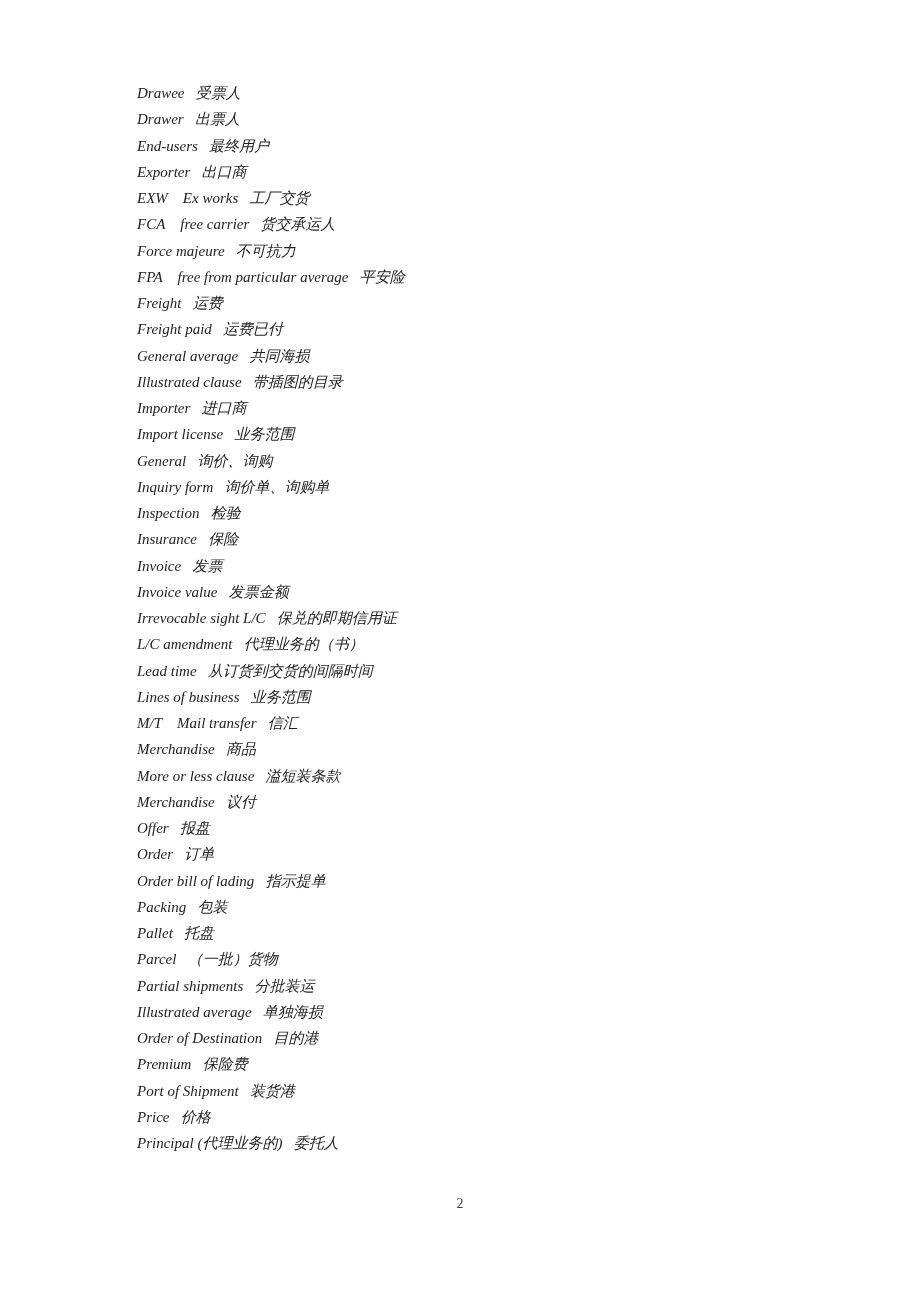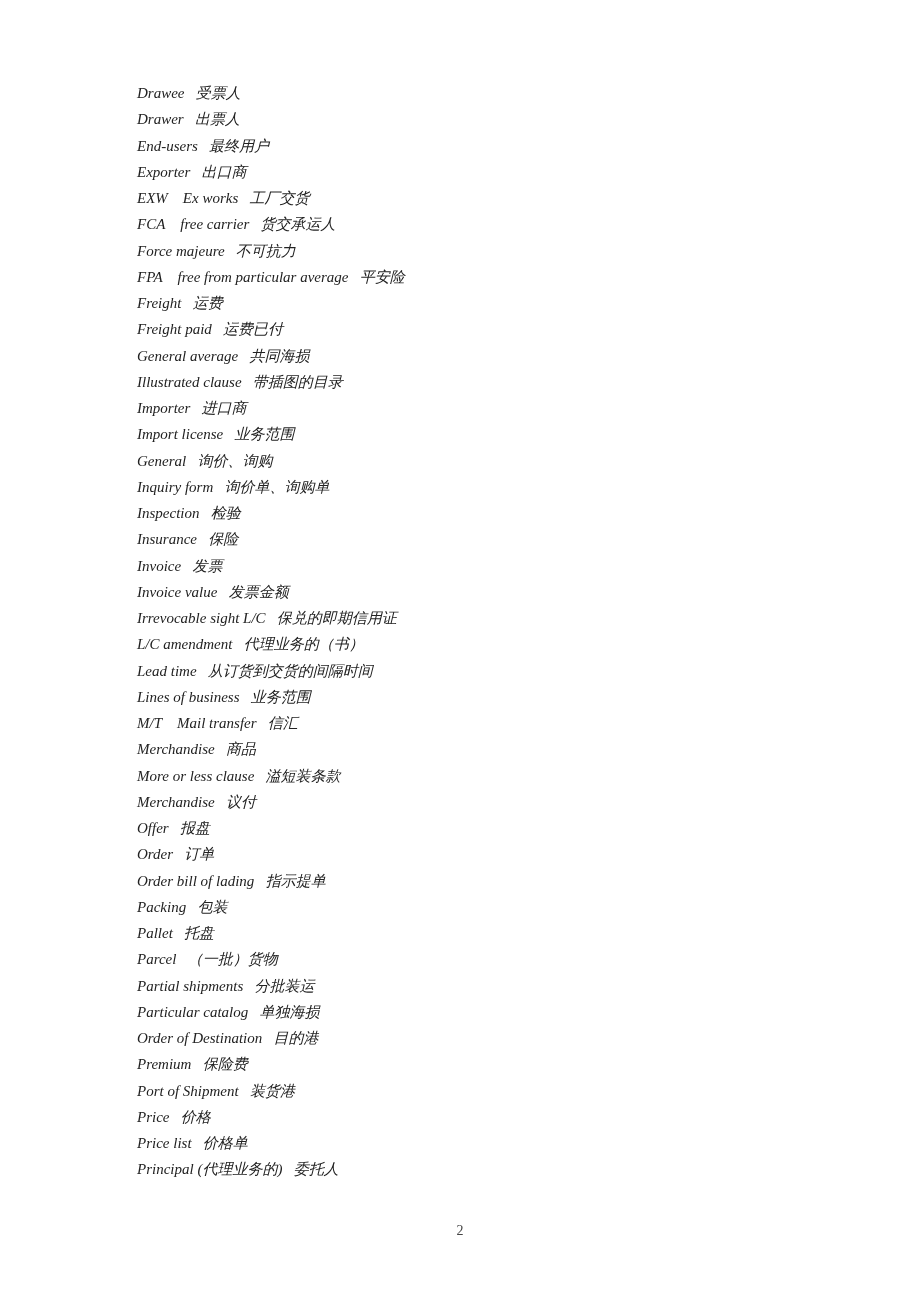--- a/index.html
+++ b/index.html
@@ -60,22 +60,21 @@
     <div class="entry"><span>Merchandise</span>&nbsp;&nbsp; <span>商品</span></div>
     <div class="entry"><span>More or less clause</span>&nbsp;&nbsp; <span>溢短装条款</span></div>
     <div class="entry"><span>Merchandise</span>&nbsp;&nbsp; <span>议付</span></div>
     <div class="entry"><span>Offer</span>&nbsp;&nbsp; <span>报盘</span></div>
     <div class="entry"><span>Order</span>&nbsp;&nbsp; <span>订单</span></div>
     <div class="entry"><span>Order bill of lading</span>&nbsp;&nbsp; <span>指示提单</span></div>
     <div class="entry"><span>Packing</span>&nbsp;&nbsp; <span>包装</span></div>
     <div class="entry"><span>Pallet</span>&nbsp;&nbsp; <span>托盘</span></div>
     <div class="entry"><span>Parcel</span>&nbsp;&nbsp; <span>（一批）货物</span></div>
     <div class="entry"><span>Partial shipments</span>&nbsp;&nbsp; <span>分批装运</span></div>
-    <div class="entry"><span>Particular catalog</span>&nbsp;&nbsp; <span>单独海损</span></div>
+    <div class="entry"><span>Illustrated average</span>&nbsp;&nbsp; <span>单独海损</span></div>
     <div class="entry"><span>Order of Destination</span>&nbsp;&nbsp; <span>目的港</span></div>
     <div class="entry"><span>Premium</span>&nbsp;&nbsp; <span>保险费</span></div>
     <div class="entry"><span>Port of Shipment</span>&nbsp;&nbsp; <span>装货港</span></div>
     <div class="entry"><span>Price</span>&nbsp;&nbsp; <span>价格</span></div>
-    <div class="entry"><span>Price list</span>&nbsp;&nbsp; <span>价格单</span></div>
     <div class="entry"><span>Principal (代理业务的)</span>&nbsp;&nbsp; <span>委托人</span></div>
   </div>
 
 <div class="page-number">2</div>
 
 </body></html>

